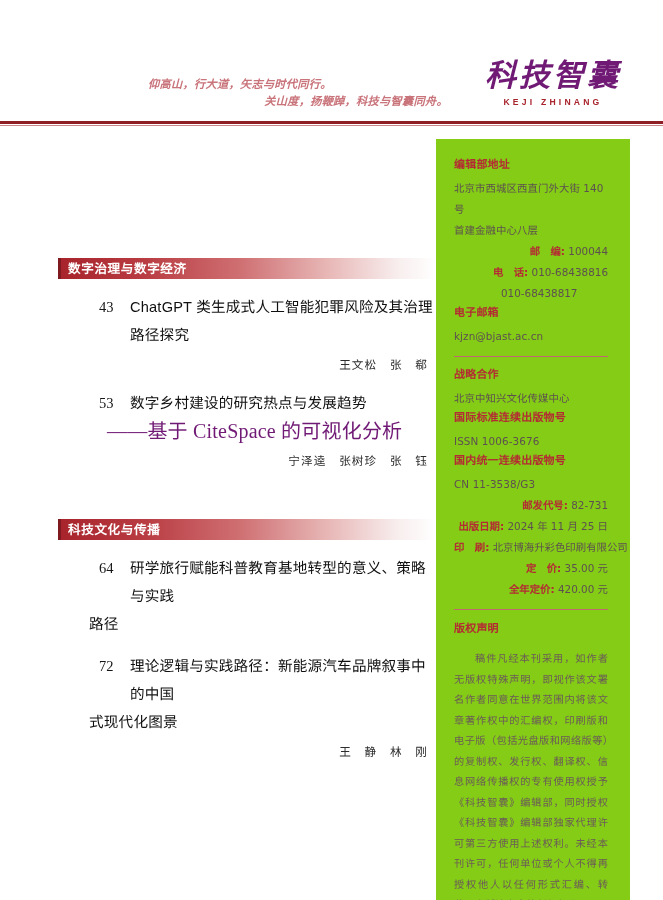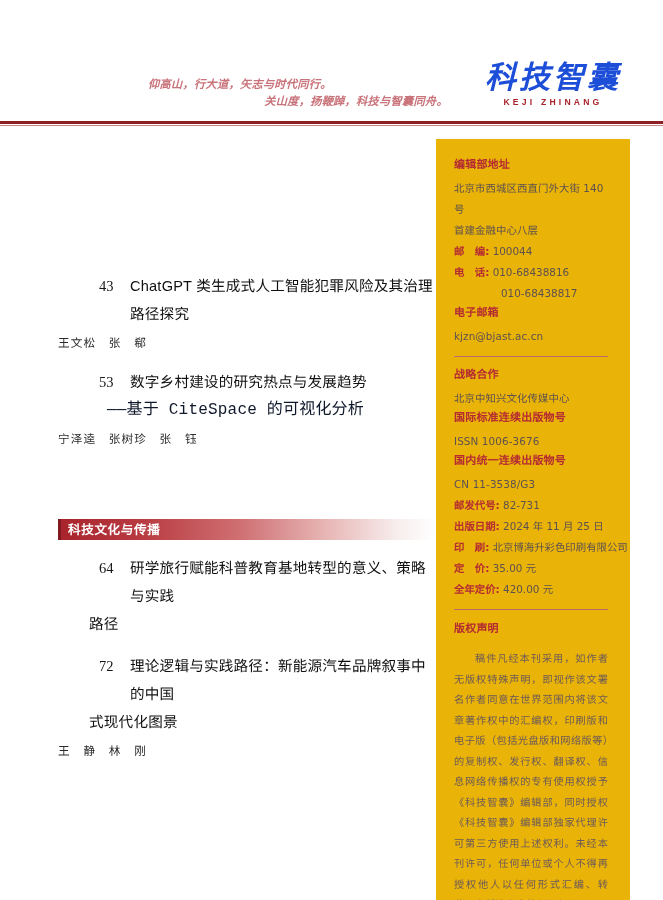--- a/index.html
+++ b/index.html
@@ -49,25 +49,25 @@
 
   .logo-block {
     position: absolute;
     left: 478px;
     top: 60px;
     width: 150px;
     text-align: center;
   }
   .logo-cn {
     display: block;
-    font-family: Liberation Serif, serif;
+    font-family: Liberation Mono, monospace;
     font-size: 31px;
     font-weight: 700;
     font-style: italic;
-    color: #1d4ed8;
+    color: #701a75;
     letter-spacing: 3px;
     line-height: 36px;
     white-space: nowrap;
   }
   .logo-en {
     display: block;
     margin-top: 1px;
     font-family: "Liberation Sans", sans-serif;
     font-size: 8.6px;
     font-weight: 700;
@@ -93,21 +93,21 @@
     background: #c9848a;
   }
 
   
   .sidebar {
     position: absolute;
     left: 436px;
     top: 139px;
     width: 194px;
     height: 761px;
-    background: #eab308;
+    background: #84cc16;
     box-sizing: border-box;
     padding: 17px 22px 10px 18px;
   }
   .sb-h {
     font-family: "DejaVu Sans", "Liberation Sans", sans-serif;
     font-size: 11px;
     font-weight: 700;
     color: #b42b33;
     line-height: 18px;
     margin: 0 0 4px 0;
@@ -122,20 +122,21 @@
     margin: 0;
     letter-spacing: 0.1px;
   }
   .sb-row {
     font-family: "DejaVu Sans", "Liberation Sans", sans-serif;
     font-size: 10.4px;
     line-height: 21px;
     color: #5d5150;
     margin: 0;
     white-space: nowrap;
+    text-align: right;
   }
   .sb-row .lbl {
     color: #b42b33;
     font-weight: 700;
     display: inline-block;
   }
   .sb-row .val { color: #5d5150; }
   .sb-indent {
     font-family: "DejaVu Sans", "Liberation Sans", sans-serif;
     font-size: 10.4px;
@@ -219,41 +220,41 @@
   }
   .entry-title {
     flex: 1 1 auto;
     font-family: Liberation Sans, sans-serif;
     font-size: 14.6px;
     color: #101010;
     line-height: 28px;
     letter-spacing: 0.2px;
   }
   .entry-sub {
-    font-family: Liberation Mono, monospace;
-    font-size: 16px;
-    color: #0f172a;
+    font-family: Liberation Serif, serif;
+    font-size: 20px;
+    color: #701a75;
     line-height: 28px;
     padding-left: 49px;
     letter-spacing: 0.2px;
   }
   .entry-cont {
     font-family: Liberation Serif, serif;
     font-size: 14.6px;
     color: #101010;
     line-height: 28px;
     padding-left: 31px;
     letter-spacing: 0.2px;
   }
   .entry-authors {
-    font-family: Liberation Serif, serif;
+    font-family: Liberation Sans, sans-serif;
     font-size: 11.6px;
     color: #2c2c2c;
     line-height: 20px;
-    text-align: left;
+    text-align: right;
     margin-top: 6px;
     padding-right: 8px;
     letter-spacing: 1.1px;
   }
 </style>
 </head>
 <body>
 
 <div class="page">
 
@@ -266,20 +267,23 @@
       <span class="logo-cn">科技智囊</span>
       <span class="logo-en">KEJI  ZHINANG</span>
     </div>
     <div class="header-rule"></div>
     <div class="header-rule-thin"></div>
   </div>
 
   <div class="toc">
 
     <div class="sec-wrap s1" style="left:58px; top:119px; width:378px;">
+      <div class="sec-head">
+        <span class="sec-title">数字治理与数字经济</span>
+      </div>
 
       <div class="entry">
         <div class="entry-line">
           <span class="entry-page">43</span>
           <span class="entry-title">ChatGPT 类生成式人工智能犯罪风险及其治理路径探究</span>
         </div>
         <div class="entry-authors">王文松　张　郗</div>
       </div>
 
       <div class="entry">

